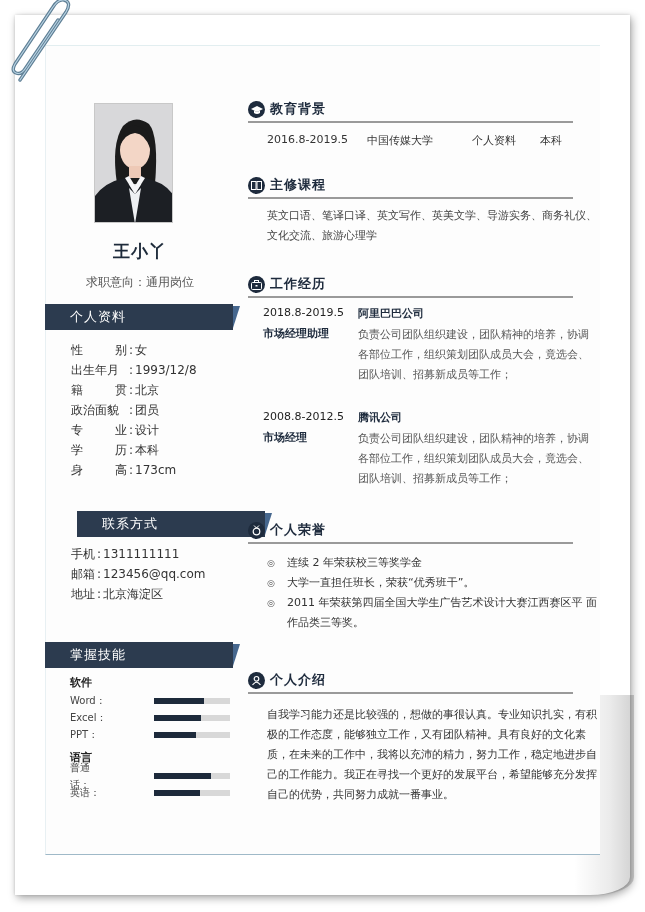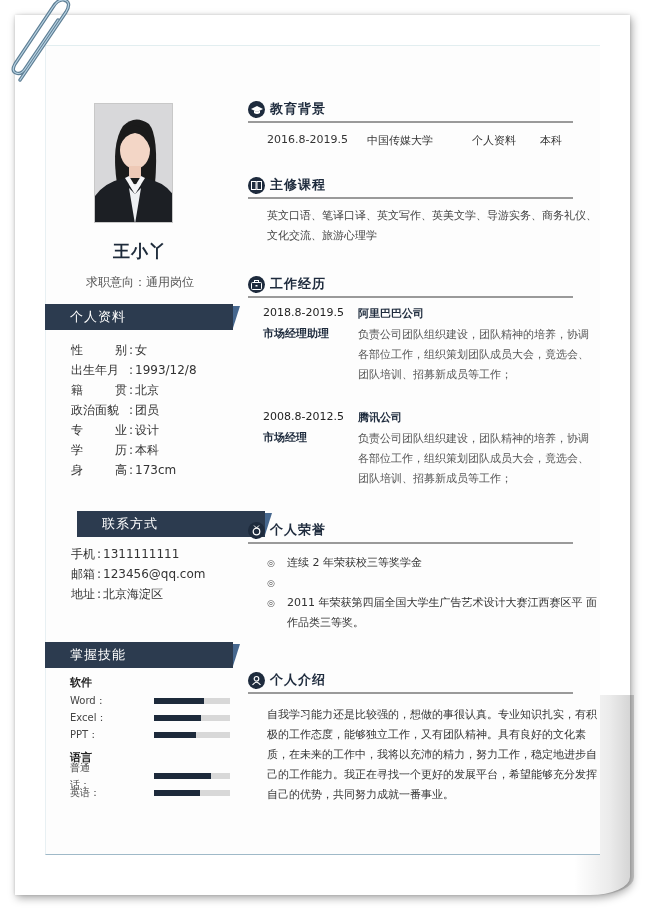--- a/index.html
+++ b/index.html
@@ -294,20 +294,21 @@
   </span>
   <span class="t">个人荣誉</span>
 </div>
 <div class="honors">
   <div class="hi">
       <span class="b">◎</span>
       <span>连续 2 年荣获校三等奖学金</span>
     </div>
   <div class="hi">
       <span class="b">◎</span>
+      <span>大学一直担任班长，荣获“优秀班干”。</span>
     </div>
   <div class="hi">
       <span class="b">◎</span>
       <span style="width:318px">2011 年荣获第四届全国大学生广告艺术设计大赛江西赛区平 面作品类三等奖。</span>
     </div>
 </div>
 
 <div class="rhead" style="top:668px;">
   <span class="ic">
     <svg width="11" height="11" viewBox="0 0 11 11">

